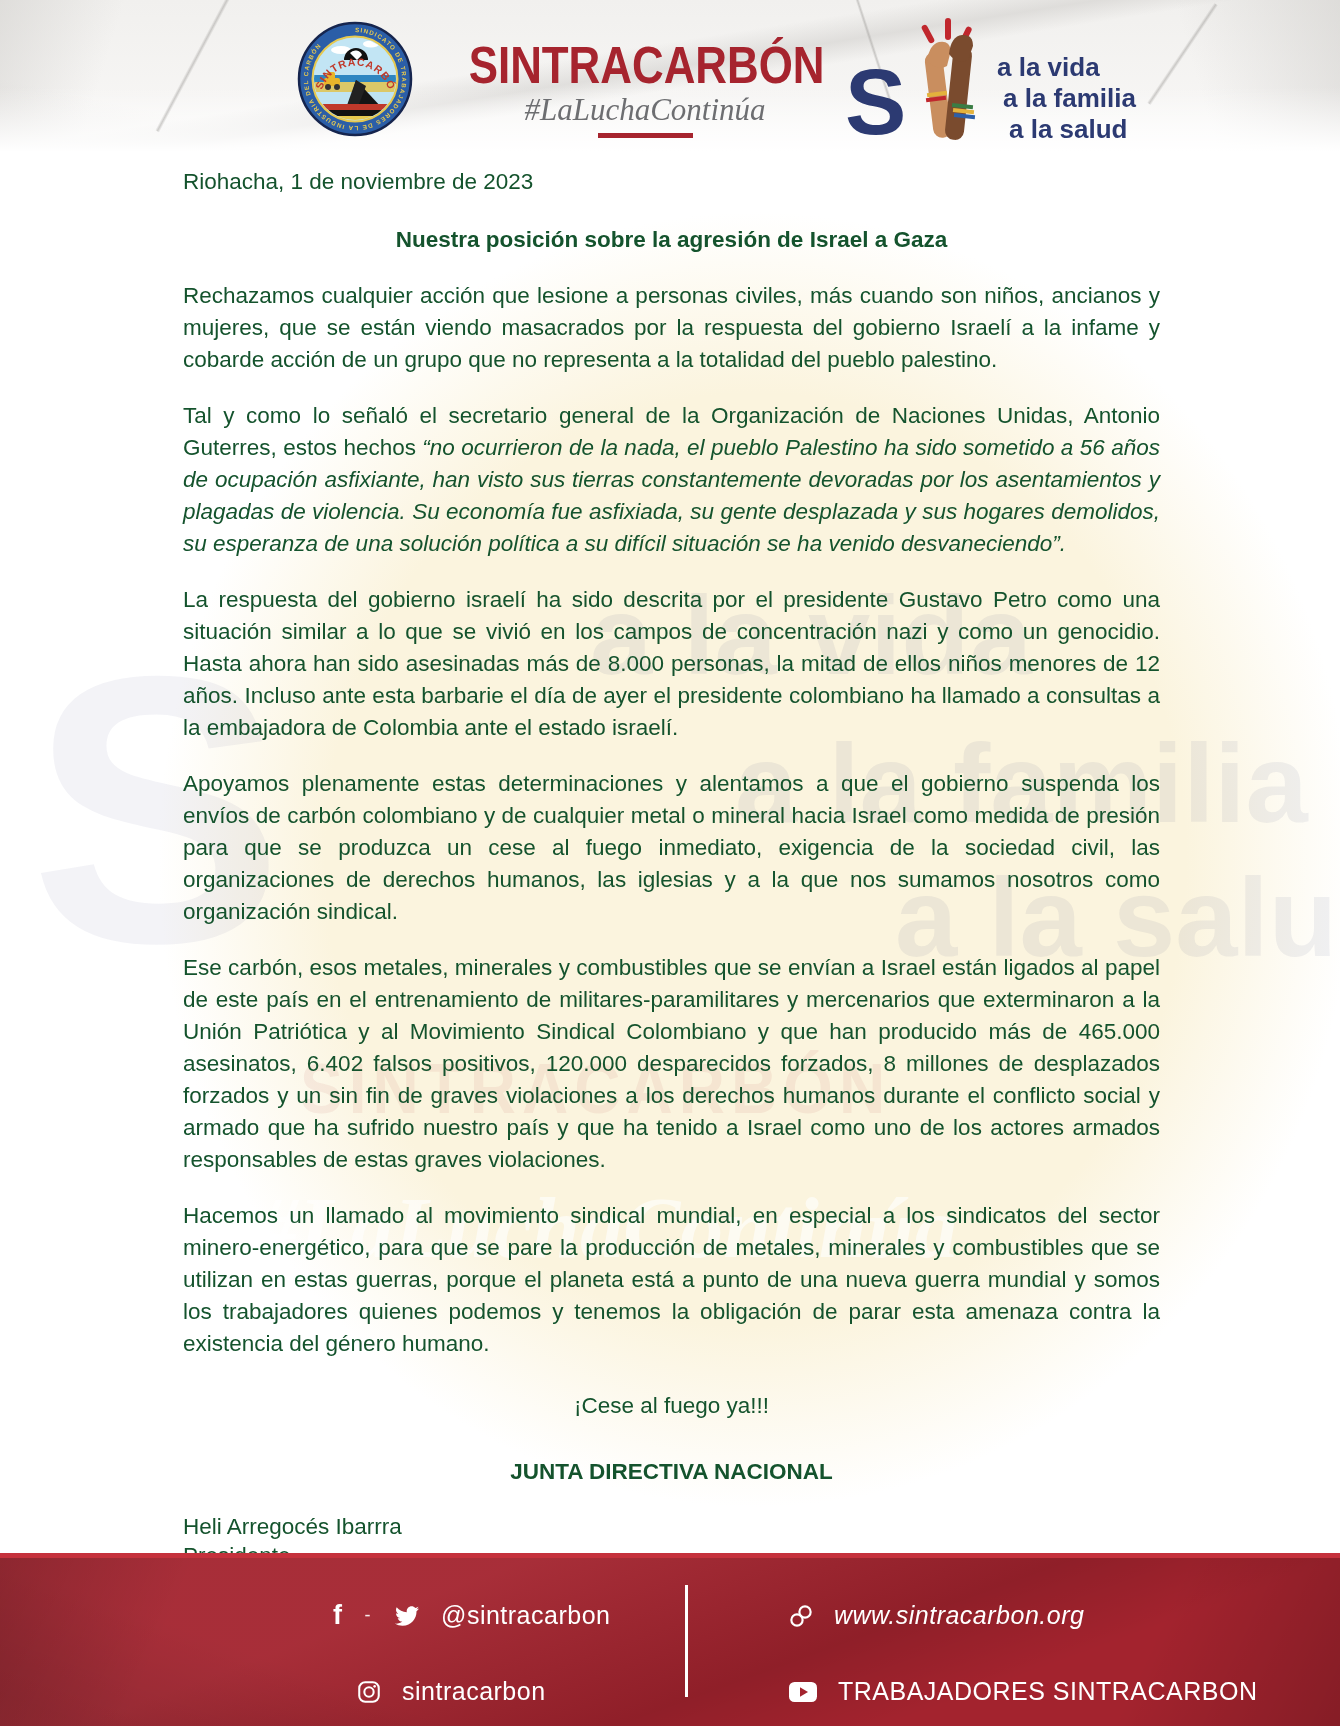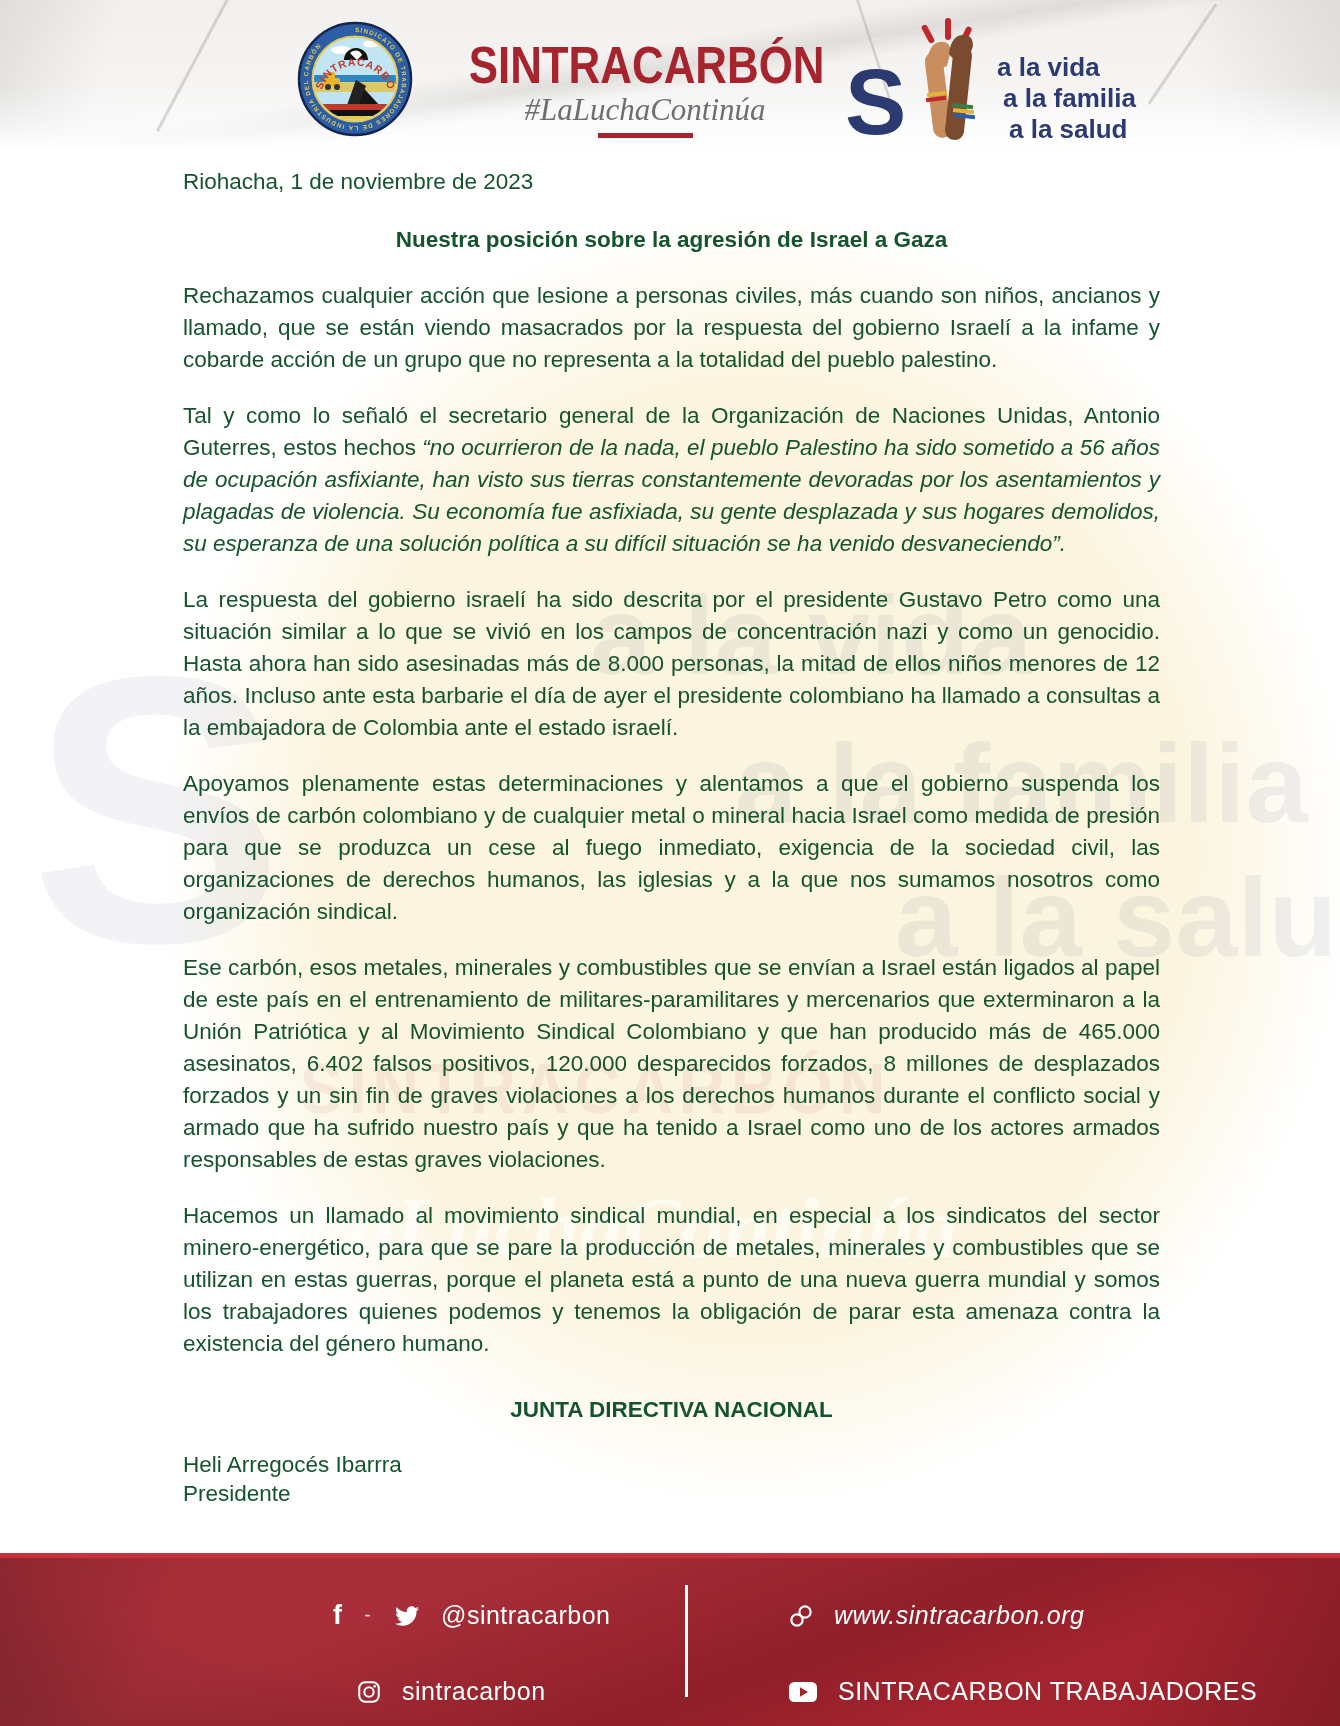--- a/index.html
+++ b/index.html
@@ -177,26 +177,27 @@
     <div class="si-lines">
       <div>a la vida</div>
       <div>a la familia</div>
       <div>a la salud</div>
     </div>
   </div>
 
   <div class="letter">
     <p class="date">Riohacha, 1 de noviembre de 2023</p>
     <p class="doc-title">Nuestra posición sobre la agresión de Israel a Gaza</p>
-    <p class="para">Rechazamos cualquier acción que lesione a personas civiles, más cuando son niños, ancianos y llamado, que se están viendo masacrados por la respuesta del gobierno Israelí a la infame y cobarde acción de un grupo que no representa a la totalidad del pueblo palestino.</p>
+    <p class="para">Rechazamos cualquier acción que lesione a personas civiles, más cuando son niños, ancianos y mujeres, que se están viendo masacrados por la respuesta del gobierno Israelí a la infame y cobarde acción de un grupo que no representa a la totalidad del pueblo palestino.</p>
     <p class="para"><span>Tal y como lo señaló el secretario general de la Organización de Naciones Unidas, Antonio Guterres, estos hechos </span><span class="quote">“no ocurrieron de la nada, el pueblo Palestino ha sido sometido a 56 años de ocupación asfixiante, han visto sus tierras constantemente devoradas por los asentamientos y plagadas de violencia. Su economía fue asfixiada, su gente desplazada y sus hogares demolidos, su esperanza de una solución política a su difícil situación se ha venido desvaneciendo”.</span></p>
     <p class="para">La respuesta del gobierno israelí ha sido descrita por el presidente Gustavo Petro como una situación similar a lo que se vivió en los campos de concentración nazi y como un genocidio. Hasta ahora han sido asesinadas más de 8.000 personas, la mitad de ellos niños menores de 12 años. Incluso ante esta barbarie el día de ayer el presidente colombiano ha llamado a consultas a la embajadora de Colombia ante el estado israelí.</p>
     <p class="para">Apoyamos plenamente estas determinaciones y alentamos a que el gobierno suspenda los envíos de carbón colombiano y de cualquier metal o mineral hacia Israel como medida de presión para que se produzca un cese al fuego inmediato, exigencia de la sociedad civil, las organizaciones de derechos humanos, las iglesias y a la que nos sumamos nosotros como organización sindical.</p>
     <p class="para">Ese carbón, esos metales, minerales y combustibles que se envían a Israel están ligados al papel de este país en el entrenamiento de militares-paramilitares y mercenarios que exterminaron a la Unión Patriótica y al Movimiento Sindical Colombiano y que han producido más de 465.000 asesinatos, 6.402 falsos positivos, 120.000 desparecidos forzados, 8 millones de desplazados forzados y un sin fin de graves violaciones a los derechos humanos durante el conflicto social y armado que ha sufrido nuestro país y que ha tenido a Israel como uno de los actores armados responsables de estas graves violaciones.</p>
     <p class="para">Hacemos un llamado al movimiento sindical mundial, en especial a los sindicatos del sector minero-energético, para que se pare la producción de metales, minerales y combustibles que se utilizan en estas guerras, porque el planeta está a punto de una nueva guerra mundial y somos los trabajadores quienes podemos y tenemos la obligación de parar esta amenaza contra la existencia del género humano.</p>
+    <p class="closing">¡Cese al fuego ya!!!</p>
     <p class="board">JUNTA DIRECTIVA NACIONAL</p>
     <div class="signer">
       <div>Heli Arregocés Ibarrra</div>
       <div>Presidente</div>
     </div>
   </div>
 
   <div class="footer">
     <div class="footer-topline"></div>
     <div class="footer-divider"></div>
@@ -233,17 +234,17 @@
       <span class="txt">www.sintracarbon.org</span>
     </div>
 
     <div class="f-row fr4">
       <span class="icon">
         <svg width="30" height="22" viewBox="0 0 30 22">
             <rect x="1" y="1" width="28" height="20" rx="5.5" fill="#ffffff"></rect>
             <polygon points="12,6.2 20,11 12,15.8" fill="#A3232E"></polygon>
           </svg>
       </span>
-      <span class="txt">SINTRACARBON TRABAJADORES</span>
+      <span class="txt">TRABAJADORES SINTRACARBON</span>
     </div>
   </div>
 
 </div>
 
 </body></html>

